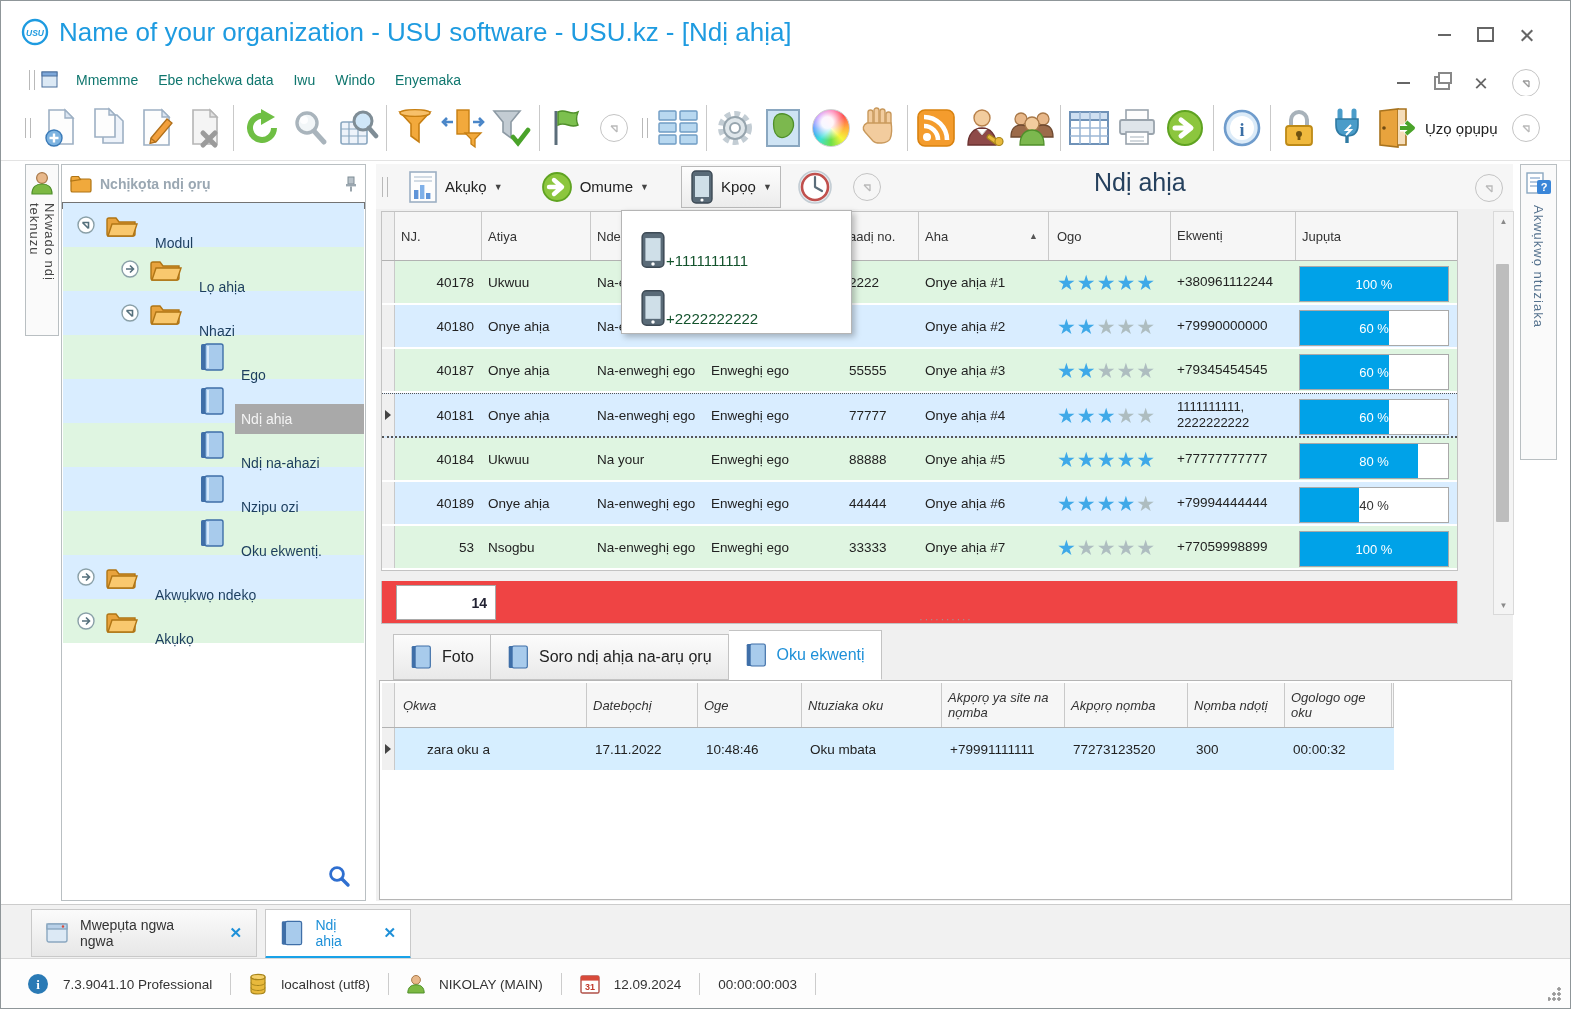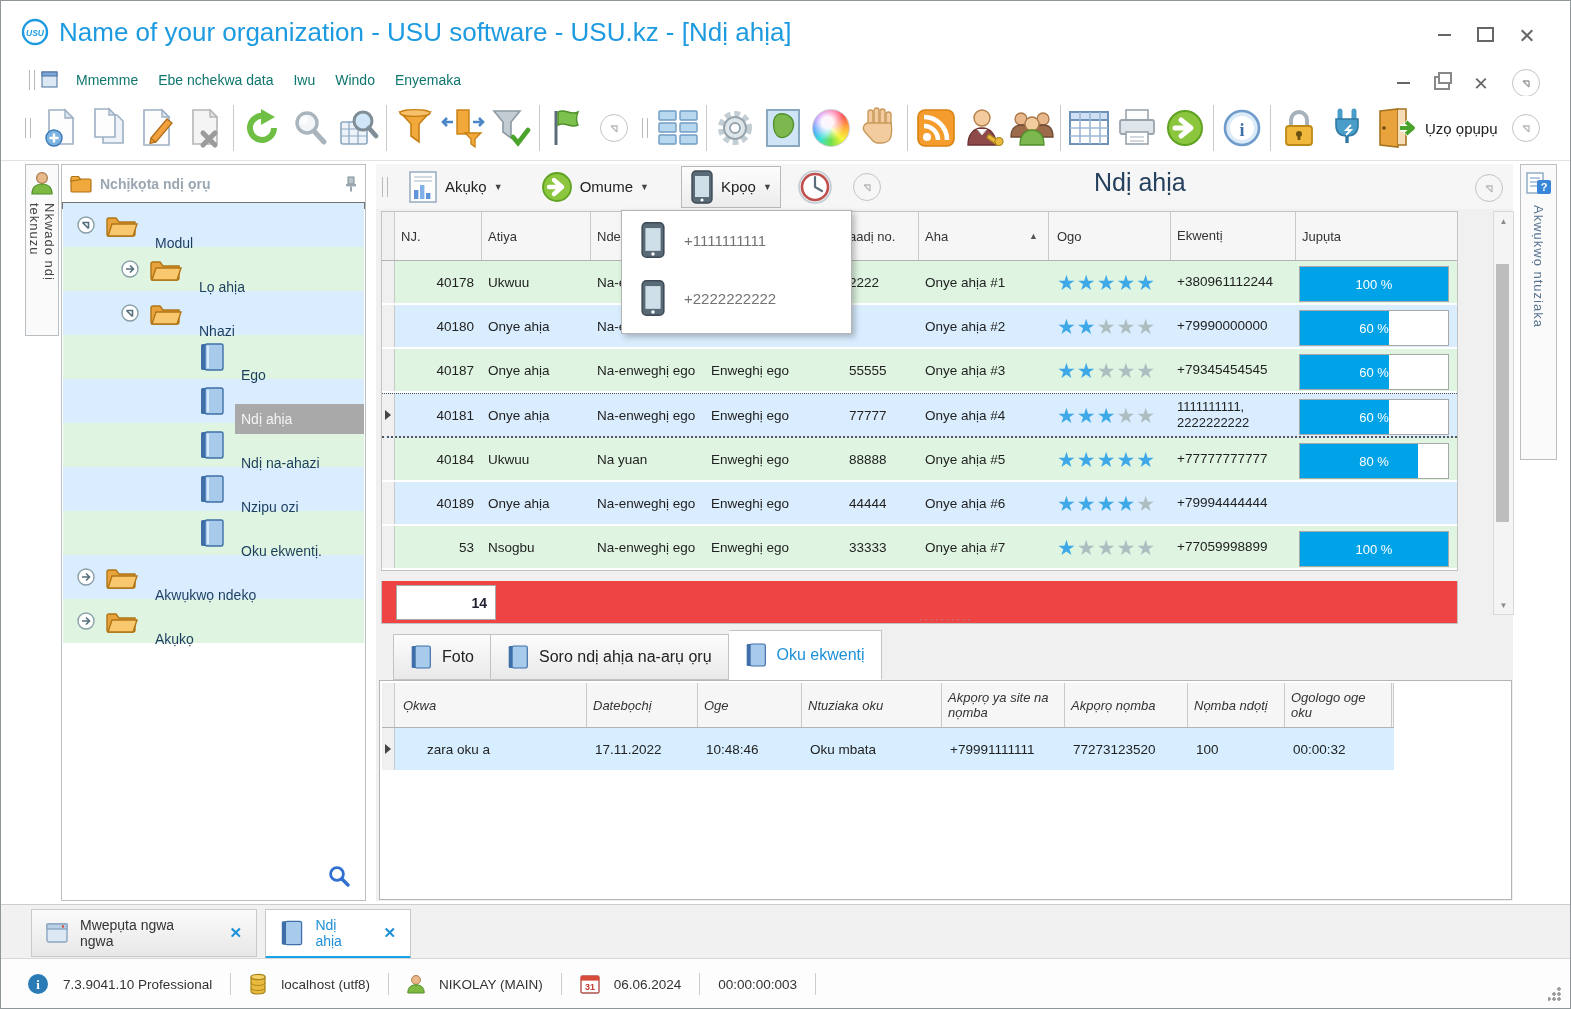--- a/index.html
+++ b/index.html
@@ -78,21 +78,21 @@
   .plabel.pl-dark{color:#333;}
   .tfoot{position:absolute;left:5px;top:417px;width:1075px;height:42px;background:#ef4444;border:1px solid #c3c3c3;border-top:none;font-weight:bold;}
   .tfoot-box{position:absolute;left:14px;top:4px;width:90px;height:33px;background:#fff;border:1px solid #a9a9a9;display:flex;align-items:center;justify-content:flex-end;padding-right:8px;font-size:14px;color:#223;}
   
   .vscroll{position:absolute;left:1117px;top:47px;width:19px;height:402px;background:#f4f4f4;border:1px solid #d9d9d9;}
   .vs-arrow{position:absolute;left:0;width:100%;height:18px;display:flex;align-items:center;justify-content:center;font-size:8px;color:#8a8a8a;}
   .vs-thumb{position:absolute;left:2px;width:13px;background:#bdbdbd;border-radius:1px;}
   .splitter{position:absolute;left:540px;top:452px;width:60px;height:6px;display:flex;align-items:center;justify-content:center;color:#9a9a9a;font-size:10px;letter-spacing:2px;}
   
   .dropdown{position:absolute;left:245px;top:46px;width:229px;height:122px;background:#fff;border:1px solid #b5b5b5;box-shadow:3px 3px 6px rgba(0,0,0,0.25);z-index:50;}
-  .dd-item{height:58px;display:flex;align-items:center;gap:18px;padding-left:18px;font-size:15px;color:#737373;}
+  .dd-item{height:58px;display:flex;align-items:flex-end;padding-left:18px;font-size:15px;color:#14532d;}
   
   .dtabs{position:absolute;left:8px;top:467px;display:flex;align-items:flex-end;height:49px;margin-left:9px;}
   .dtab{display:flex;align-items:center;gap:10px;height:44px;padding:0 16px;background:linear-gradient(#fcfcfc,#e9e9e9);border:1px solid #c3c3c3;border-left:none;font-size:16px;color:#222;}
   .dtab:first-child{border-left:1px solid #c3c3c3;}
   .dtab.active{background:#fff;height:48px;color:#1e90d8;border-bottom:1px solid #fff;}
   
   .bpanel{position:absolute;left:3px;top:516px;width:1131px;height:218px;background:#fff;border:1px solid #b5b5b5;}
   .btable{position:absolute;left:2px;top:2px;width:1012px;}
   .bhead{display:flex;height:44px;background:#f6f6f6;border-bottom:1px solid #b2b2b2;border-right:1px solid #c9c9c9;font-style:italic;}
   .bh{border-right:1px solid #c9c9c9;font-size:13px;color:#333;display:flex;align-items:center;padding:2px 6px;box-sizing:border-box;line-height:15px;}
@@ -717,21 +717,21 @@
             <span class="pbar">
               <span class="pfill" style="width: 60%;"></span>
               <span class="plabel">60 %</span>
             </span>
           </span>
       </div>
       <div class="crow green">
         <span class="cell c-gut"></span>
         <span class="cell c-nj">40184</span>
         <span class="cell c-atiya">Ukwuu</span>
-        <span class="cell c-status">Na yuan</span>
+        <span class="cell c-status">Na your</span>
         <span class="cell c-c4">Enweghị ego</span>
         <span class="cell c-card">88888</span>
         <span class="cell c-aha">Onye ahịa #5</span>
         <span class="cell c-ogo">
             <span class="star on">★</span>
             <span class="star on">★</span>
             <span class="star on">★</span>
             <span class="star on">★</span>
             <span class="star on">★</span>
           </span>
@@ -752,20 +752,26 @@
         <span class="cell c-card">44444</span>
         <span class="cell c-aha">Onye ahịa #6</span>
         <span class="cell c-ogo">
             <span class="star on">★</span>
             <span class="star on">★</span>
             <span class="star on">★</span>
             <span class="star on">★</span>
             <span class="star">★</span>
           </span>
         <span class="cell c-phone">+79994444444</span>
+        <span class="cell c-jup">
+            <span class="pbar">
+              <span class="pfill" style="width: 40%;"></span>
+              <span class="plabel pl-dark">40 %</span>
+            </span>
+          </span>
       </div>
       <div class="crow green">
         <span class="cell c-gut"></span>
         <span class="cell c-nj">53</span>
         <span class="cell c-atiya">Nsogbu</span>
         <span class="cell c-status">Na-enweghị ego</span>
         <span class="cell c-c4">Enweghị ego</span>
         <span class="cell c-card">33333</span>
         <span class="cell c-aha">Onye ahịa #7</span>
         <span class="cell c-ogo">
@@ -837,21 +843,21 @@
         <div class="brow">
           <span class="bc b-gut">
               <span class="rowmark"></span>
             </span>
           <span class="bc b-okwa">zara oku a</span>
           <span class="bc b-date">17.11.2022</span>
           <span class="bc b-oge">10:48:46</span>
           <span class="bc b-ntz">Oku mbata</span>
           <span class="bc b-from">+79991111111</span>
           <span class="bc b-to">77273123520</span>
-          <span class="bc b-ext">100</span>
+          <span class="bc b-ext">300</span>
           <span class="bc b-dur">00:00:32</span>
         </div>
       </div>
     </div>
 
     <div class="dropdown">
       <div class="dd-item">
         <svg width="26" height="38" viewBox="0 0 24 34">
             <rect x="2" y="1" width="20" height="32" rx="4" fill="#5a6b78" stroke="#3d4a55" stroke-width="1.4"></rect>
             <rect x="5" y="6" width="14" height="21" fill="#cfdfe8"></rect>
@@ -927,21 +933,21 @@
         </svg>
       <span>NIKOLAY (MAIN)</span>
     </span>
     <span class="st-sep"></span>
     <span class="st-item">
       <svg width="20" height="20" viewBox="0 0 20 20">
           <rect x="1" y="2" width="18" height="17" rx="1.6" fill="#fff" stroke="#b05048" stroke-width="1.4"></rect>
           <rect x="1" y="2" width="18" height="4.6" fill="#d84a3a"></rect>
           <text x="10" y="16" font-size="9" font-weight="bold" fill="#c0392b" text-anchor="middle" font-family="Liberation Sans,sans-serif">31</text>
         </svg>
-      <span>06.06.2024</span>
+      <span>12.09.2024</span>
     </span>
     <span class="st-sep"></span>
     <span class="st-item">
       <span>00:00:00:003</span>
     </span>
     <span class="st-sep"></span>
     <span class="grip-corner"></span>
   </div>
 
 </div>

